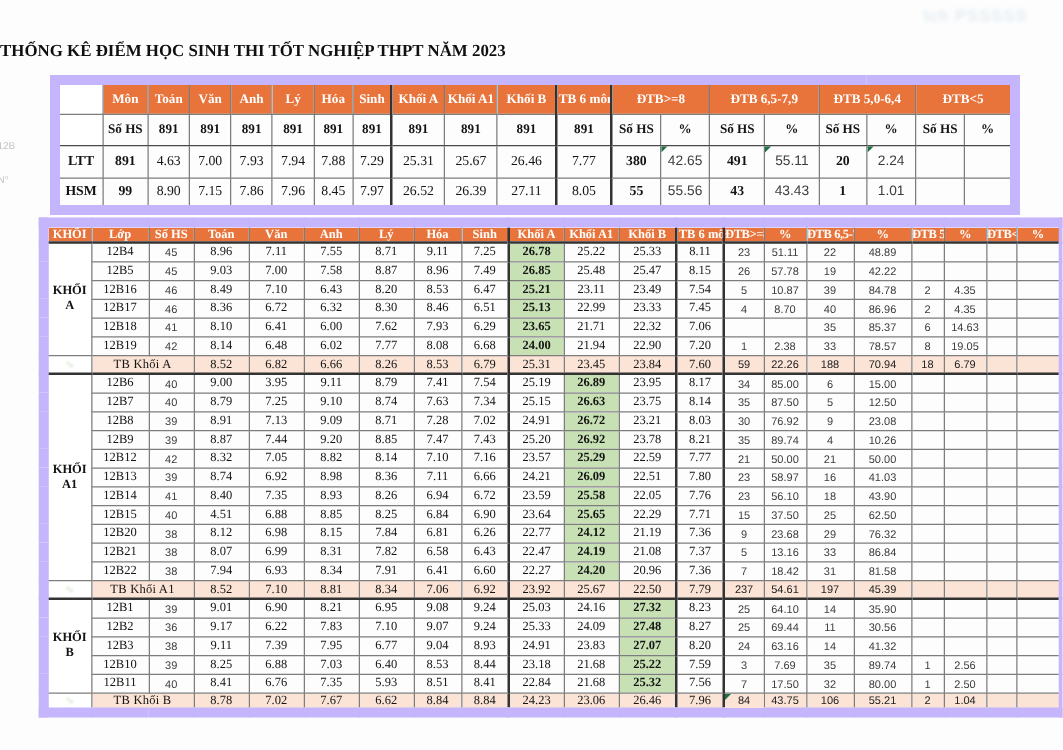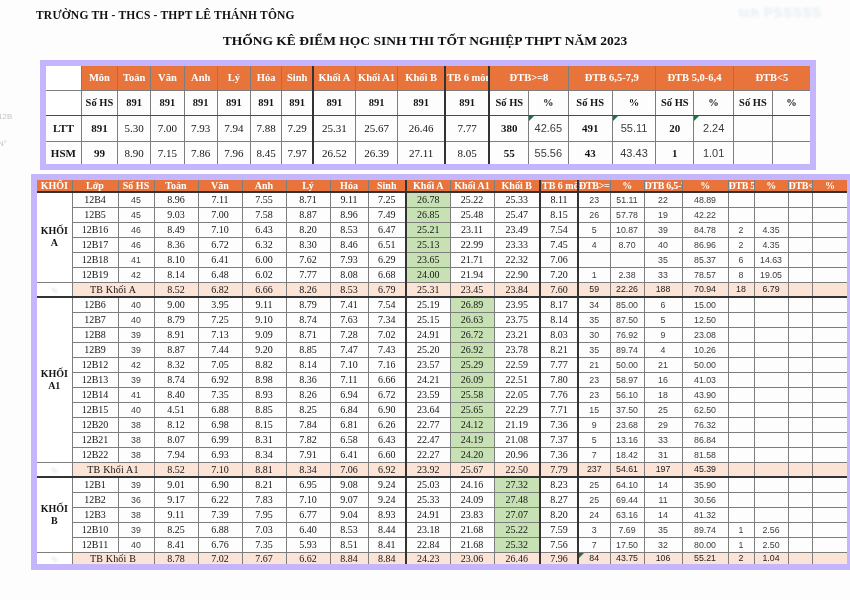--- a/index.html
+++ b/index.html
@@ -1,29 +1,29 @@
 <!DOCTYPE html>
 <html style="--header-orange: #E8743B; --row-peach: #FBE3D6; --cell-green: #C7E1B5; --triangle-green: #1E7145;"><head>
 <meta charset="utf-8">
 <style>
   *{box-sizing:border-box;margin:0;padding:0}
   html,body{width:850px;height:600px}
   body{background:#ffffff;font-family:"Liberation Serif","DejaVu Serif",serif;overflow:hidden}
   .page{position:relative;width:850px;height:600px;background:#fdfdfd}
 
   .school{position:absolute;left:36px;top:9px;font-weight:bold;font-size:11.5px;letter-spacing:.2px;color:#101010}
-  .title{position:absolute;left:0;right:0;top:33px;text-align:center;font-weight:bold;font-size:13.5px;color:#101010}
+  .title{position:absolute;left:0;right:0;top:33px;text-align:left;font-weight:bold;font-size:13.5px;color:#101010}
   .watermark{position:absolute;right:28px;top:5px;font-family:"Liberation Sans",sans-serif;
              font-size:13px;color:#9fc0d8;opacity:.4;filter:blur(1.6px);letter-spacing:1px}
   .edge-art{position:absolute;left:0px;font-family:"Liberation Sans",sans-serif;font-size:8px;
             color:#8a8a8a;opacity:.5;transform:translateX(-2px)}
   .edge-art.a1{top:112px}
   .edge-art.a2{top:139px}
 
-  table{border-collapse:collapse;table-layout:fixed;border:6px solid #c4b5fd}
+  table{border-collapse:collapse;table-layout:fixed;border:8px solid #c4b5fd}
   td{border:1px solid #7d7d7d;text-align:center;vertical-align:middle;overflow:hidden;
      white-space:nowrap;color:#141414;padding:0 1px}
 
   
   #summary-table{position:absolute;left:40px;top:60px;width:776px}
   #summary-table td{font-size:11px;height:26px}
   #summary-table tr:first-child td{height:27px;font-size:10.5px}
   #summary-table tr:nth-child(2) td{height:25px;font-size:10.5px;border-bottom:1.5px solid #4a4a4a}
   .o{background:var(--header-orange,#E8743B);color:#fff;font-weight:bold}
   .blank{background:#fff}
@@ -32,36 +32,35 @@
   .sans{font-family:"Liberation Sans","DejaVu Sans",sans-serif;font-size:9.3px;color:#3c3c3c}
   .tL{border-left:2px solid #333}
 
   
   #detail-table{position:absolute;left:31px;top:174px;width:816px}
   #detail-table td{font-size:10px;height:15px}
   #detail-table td.sans{font-size:8.8px}
   .hrow td{height:20px;font-size:9px;border-bottom:1.5px solid #333}
   .hrow td.xs{font-size:7.2px;letter-spacing:-.3px;padding:0}
   .gstart td{border-top:2px solid #333}
-  .green{background:var(--cell-green,#C7E1B5);font-weight:normal}
+  .green{background:var(--cell-green,#C7E1B5);font-weight:bold}
   .khoi{font-weight:bold;font-size:10px;line-height:1.2;background:#fff}
   .total td{height:18px;font-weight:normal;background:var(--row-peach,#FBE3D6);font-size:10.3px}
   .total td.sans{font-size:9px;color:#222}
   .total td.wm{background:#fff}
   .tlabel{letter-spacing:.2px}
   .corner{position:relative}
   .corner::before{content:"";position:absolute;left:0;top:0;width:0;height:0;
                   border-top:5px solid var(--triangle-green,#1E7145);border-right:5px solid transparent}
   .smudge{color:#9dc48f;filter:blur(1px);opacity:.55;font-size:9px;font-family:"Liberation Sans",sans-serif}
 </style>
 </head>
 <body>
 
 <div class="page">
-  <div class="school">TRƯỜNG TH - THCS - THPT LÊ THÁNH TÔNG</div>
   <div class="watermark">tch PSSSSS</div>
   <div class="title">THỐNG KÊ ĐIỂM HỌC SINH THI TỐT NGHIỆP THPT NĂM 2023</div>
 
   <span class="edge-art a1">12B</span>
   <span class="edge-art a2">N°</span>
 
   <table id="summary-table">
       <colgroup>
         <col style="width: 38px;">
         <col style="width: 36px;">
@@ -121,21 +120,21 @@
           <td class="bS sm">Số HS</td>
           <td class="bS sm">%</td>
           <td class="bS sm">Số HS</td>
           <td class="bS sm">%</td>
           <td class="bS sm">Số HS</td>
           <td class="bS sm">%</td>
         </tr>
         <tr>
           <td class="bS">LTT</td>
           <td class="bS">891</td>
-          <td>5.30</td>
+          <td>4.63</td>
           <td>7.00</td>
           <td>7.93</td>
           <td>7.94</td>
           <td>7.88</td>
           <td>7.29</td>
           <td class="tL">25.31</td>
           <td>25.67</td>
           <td>26.46</td>
           <td class="tL">7.77</td>
           <td class="bS tL">380</td>

